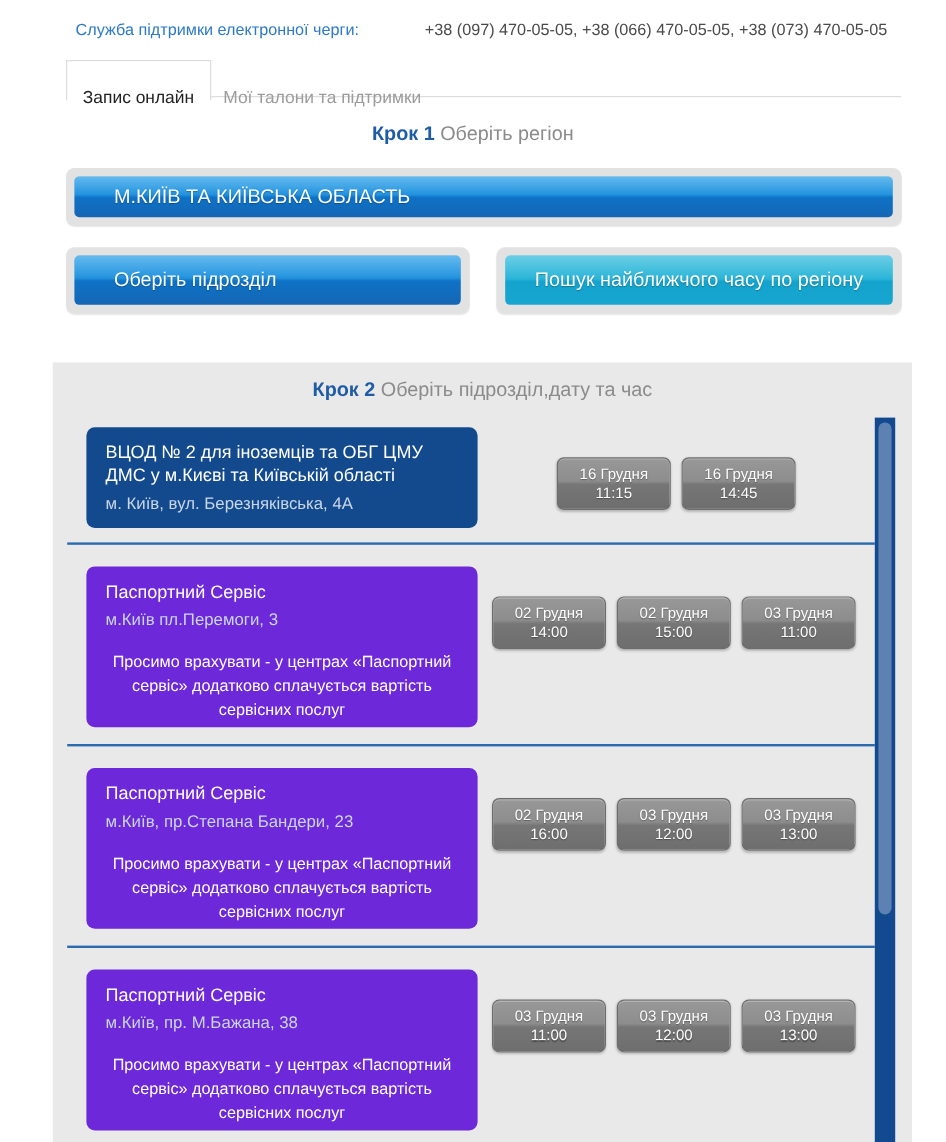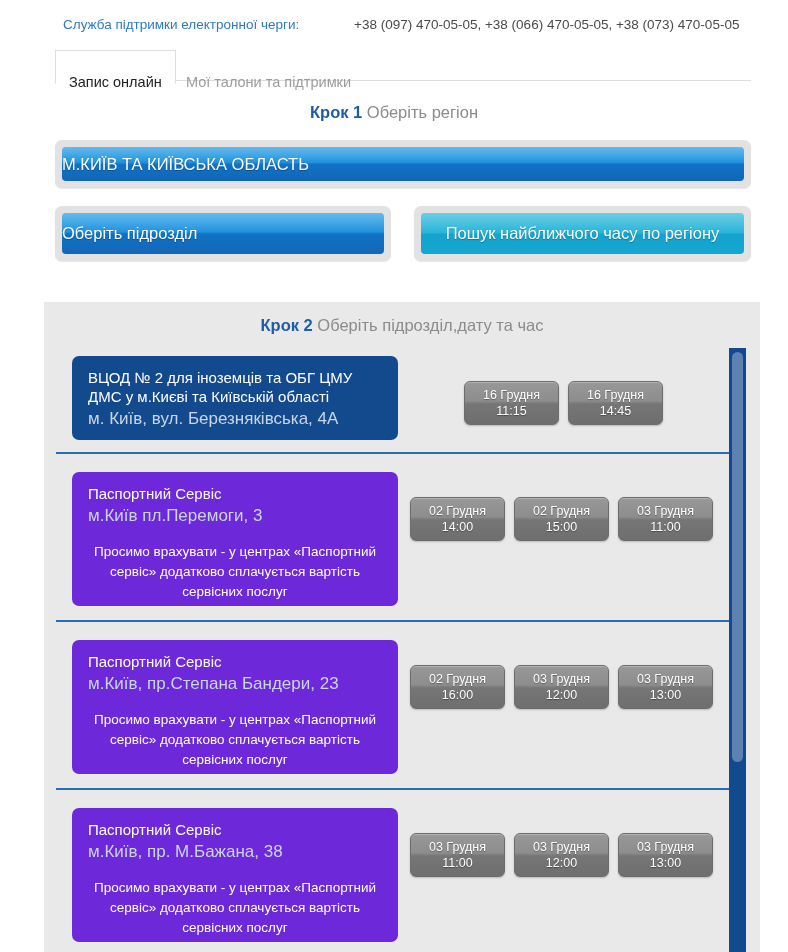--- a/index.html
+++ b/index.html
@@ -142,21 +142,21 @@
   .glossy-cyan {
     background: linear-gradient(to bottom, #37bddd 0%, #24b2d6 48%, #14a3cc 53%, #16a6cf 100%);
   }
   .glossy .btn-text {
     position: relative;
     z-index: 3;
     font-size: 16.5px;
     white-space: nowrap;
     text-shadow: 0 1px 1px rgba(0,0,0,0.28);
   }
-  .align-left .btn-text { padding-left: 0; }
+  .align-left .btn-text { padding-left: 33px; }
   .align-center { justify-content: center; }
 
   #region-button { left: 55px; top: 140px; width: 696px; height: 48px; }
   #region-button .glossy { height: 34px; }
   #subdivision-button { left: 55px; top: 206px; width: 336px; height: 55px; }
   #subdivision-button .glossy { height: 41px; }
   #nearest-time-button { left: 414px; top: 206px; width: 337px; height: 55px; }
   #nearest-time-button .glossy { height: 41px; }
 
   
@@ -205,21 +205,21 @@
     width: 326px;
   }
   .card-dark { background: #134a8e; }
   .card-light { background: #6d28d9; }
   .card-title {
     font-size: 15px;
     line-height: 19px;
     color: #ffffff;
   }
   .card-address {
-    font-size: 17px;
+    font-size: 14px;
     line-height: 16px;
     margin-top: 5px;
     color: #c9d6e8;
   }
   .card-note {
     font-size: 13.5px;
     line-height: 20px;
     margin-top: 18px;
     color: #ffffff;
     text-align: center;

